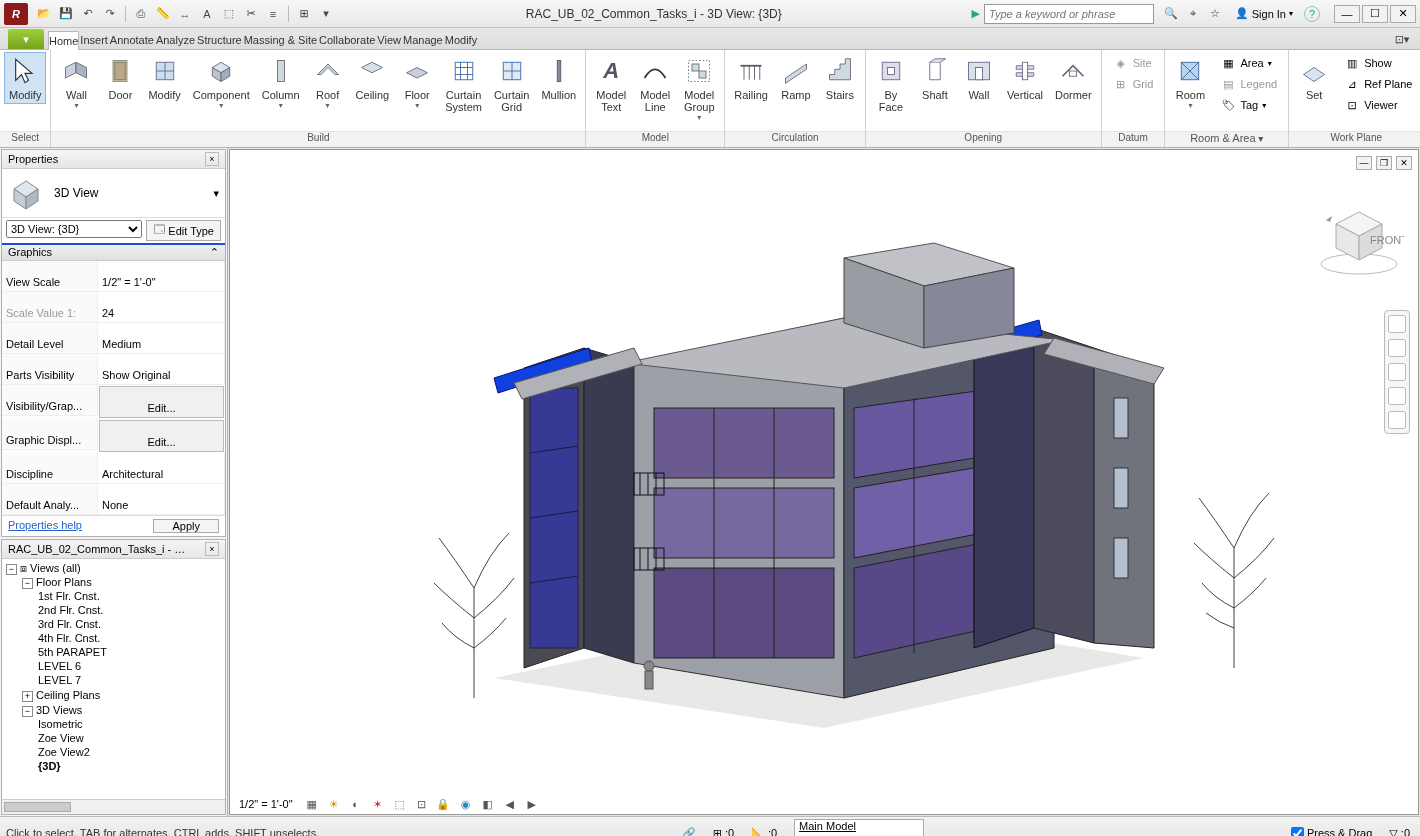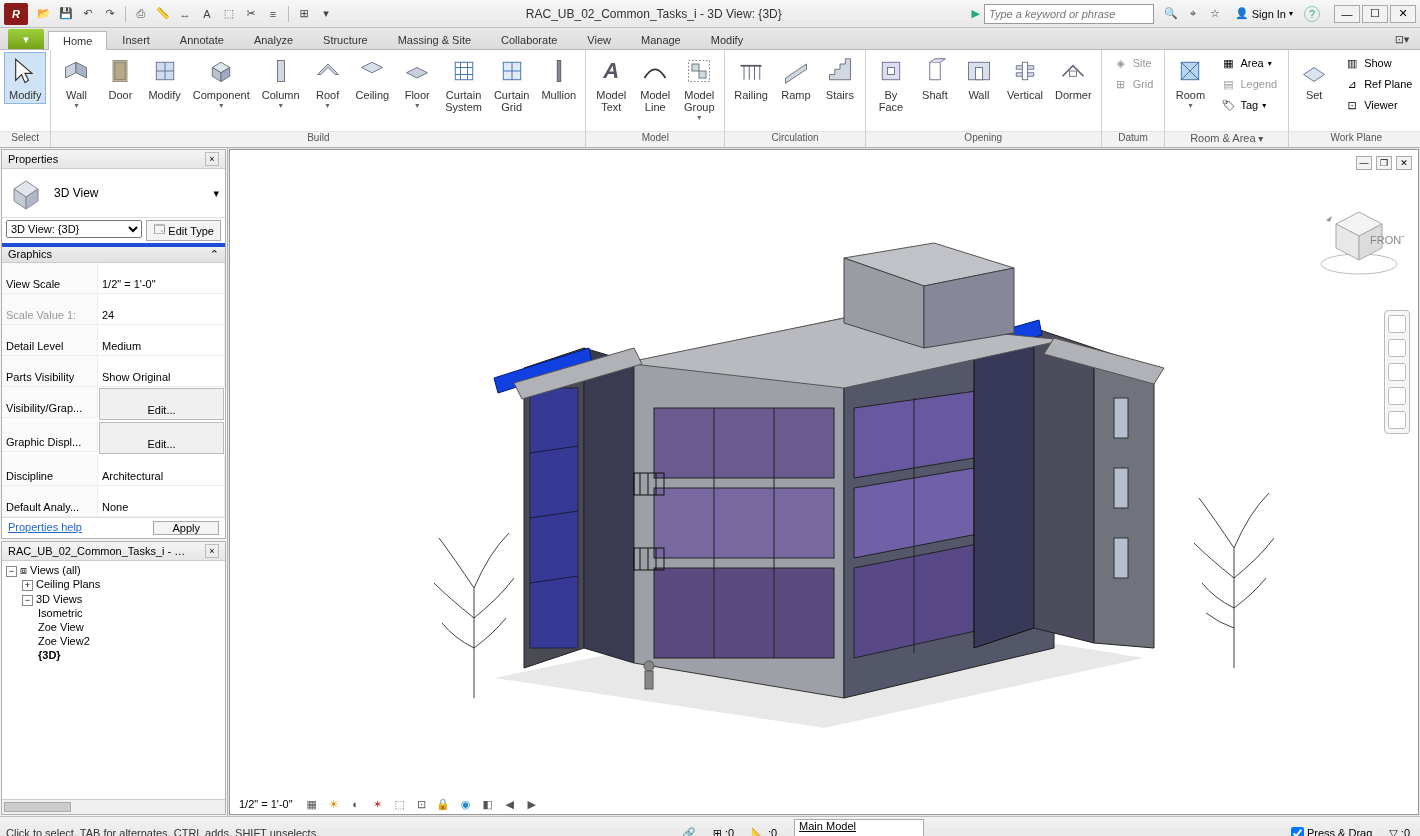--- a/index.html
+++ b/index.html
@@ -16,21 +16,21 @@
 .search-box { width: 170px; height: 20px; border: 1px solid #999; padding: 0 4px; font-style: italic; color: #888; }
 .title-right { display:flex; gap:4px; align-items:center; margin-left:8px; }
 .title-right .qat-btn { width:18px; }
 .signin { display:flex; align-items:center; gap:3px; padding:0 6px; border:1px solid transparent; }
 .win-controls { display:flex; gap:0; margin-left:12px; }
 .win-btn { width:26px; height:18px; border:1px solid #aaa; background:#f2f2f2; display:flex;align-items:center;justify-content:center; margin-left:2px;}
 
 
 .ribbon-tabs { height: 22px; background: linear-gradient(#e8e8e8,#dcdcdc); border-bottom:1px solid #b8b8b8; display:flex; align-items:flex-end; padding-left:8px; }
 .app-menu-btn { width:36px; height:20px; background:linear-gradient(#9fd03a,#76a31b); border-radius:2px 2px 0 0; margin-right:4px; display:flex;align-items:center;justify-content:center;color:#fff;}
-.rtab { padding: 3px 14px; color:#333; cursor:pointer; border:1px solid transparent; border-bottom:none;}
+.rtab { padding: 3px 0; color:#333; cursor:pointer; border:1px solid transparent; border-bottom:none;}
 .rtab.active { background:#fff; border-color:#b8b8b8; position:relative; top:1px;}
 .rtab-box { margin-left:auto; margin-right:8px; display:flex; gap:4px; align-items:center;}
 
 
 .ribbon { height: 98px; background:#fff; border-bottom:1px solid #b0b0b0; display:flex; }
 .ribbon-group { border-right:1px solid #d0d0d0; display:flex; flex-direction:column; padding:2px 4px 0; }
 .ribbon-group-body { flex:1; display:flex; align-items:flex-start; gap:2px; }
 .ribbon-group-label { height:16px; text-align:center; color:#555; font-size:10px; background:#f2f2f2; margin:0 -4px; border-top:1px solid #e4e4e4;}
 .rbtn { display:flex; flex-direction:column; align-items:center; justify-content:flex-start; padding:2px 4px; min-width:40px; cursor:pointer; border:1px solid transparent; text-align:center;}
 .rbtn.selected { background:#cfe3f5; border-color:#8fb6dc; }
@@ -44,21 +44,21 @@
 
 
 .main { display:flex; height: calc(100% - 28px - 22px - 98px - 20px); }
 .left-col { width:228px; display:flex; flex-direction:column; border-right:1px solid #b0b0b0; background:#f4f4f4;}
 .panel { border:1px solid #b0b0b0; margin:1px; background:#fff; display:flex; flex-direction:column;}
 .panel-title { background:linear-gradient(#f5f5f5,#e5e5e5); padding:2px 6px; display:flex; align-items:center; justify-content:space-between; border-bottom:1px solid #ccc;}
 .panel-title .x { width:14px;height:14px;border:1px solid #bbb;display:flex;align-items:center;justify-content:center;font-size:9px;cursor:pointer;}
 
 .prop-head { display:flex; align-items:center; padding:6px; gap:10px; border-bottom:1px solid #ddd;}
 .prop-head .cube { width:36px;height:36px; }
-.type-row { display:flex; padding:2px 4px; gap:4px; border-bottom:4px solid #1d4ed8;}
+.type-row { display:flex; padding:2px 4px; gap:4px; border-bottom:2px solid #1d4ed8;}
 .type-row select { flex:1; height:18px; font-size:11px;}
 .edit-type-btn { padding:0 6px; border:1px solid #aaa; background:#f4f4f4; cursor:pointer; display:flex;align-items:center;gap:3px;}
 .cat-row { background:linear-gradient(#eee,#e0e0e0); padding:1px 6px; font-size:11px; border-bottom:1px solid #ccc; display:flex;justify-content:space-between;}
 .prop-grid { display:grid; grid-template-columns: 96px 1fr; }
 .prop-grid div { border-bottom:1px solid #eee; border-right:1px solid #eee; padding:15px 4px; height:17px; overflow:hidden; white-space:nowrap; text-overflow:ellipsis;}
 .prop-grid .k { background:#fafafa; }
 .prop-grid .k.disabled { color:#999; }
 .prop-grid .v.btn { text-align:center; background:#f0f0f0; border:1px solid #bbb; margin:1px; height:17px; cursor:pointer;}
 .prop-foot { display:flex; justify-content:space-between; padding:3px 6px; border-top:1px solid #ddd;}
 .prop-foot a { color:#2266cc; text-decoration:underline; cursor:pointer;}
@@ -537,20 +537,31 @@
 
     <div class="panel browser">
       <div class="panel-title">
           <span style="overflow:hidden;text-overflow:ellipsis;white-space:nowrap;max-width:180px;">RAC_UB_02_Common_Tasks_i - Proj...</span>
           <span class="x">×</span>
         </div>
       <div class="browser-body tree">
         <ul style="padding-left:2px;">
           <li><span class="exp">−</span>⧈ <span>Views (all)</span>
             <ul>
+              <li><span class="exp">−</span><span>Floor Plans</span>
+                <ul id="floor-items">
+                    <li>1st Flr. Cnst.</li>
+                    <li>2nd Flr. Cnst.</li>
+                    <li>3rd Flr. Cnst.</li>
+                    <li>4th Flr. Cnst.</li>
+                    <li>5th PARAPET</li>
+                    <li>LEVEL 6</li>
+                    <li>LEVEL 7</li>
+                  </ul>
+              </li>
               <li><span class="exp">+</span><span>Ceiling Plans</span></li>
               <li><span class="exp">−</span><span>3D Views</span>
                 <ul id="threed-items">
                     <li>Isometric</li>
                     <li>Zoe View</li>
                     <li>Zoe View2</li>
                     <li class="bold">{3D}</li>
                   </ul>
               </li>
             </ul>

